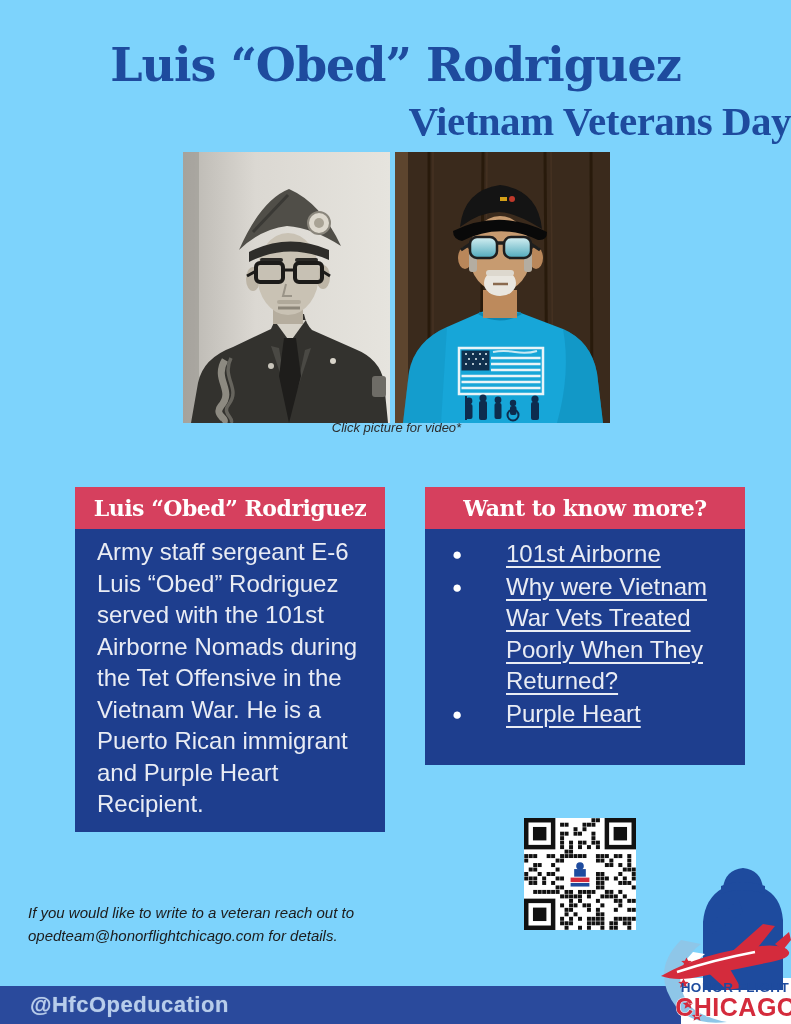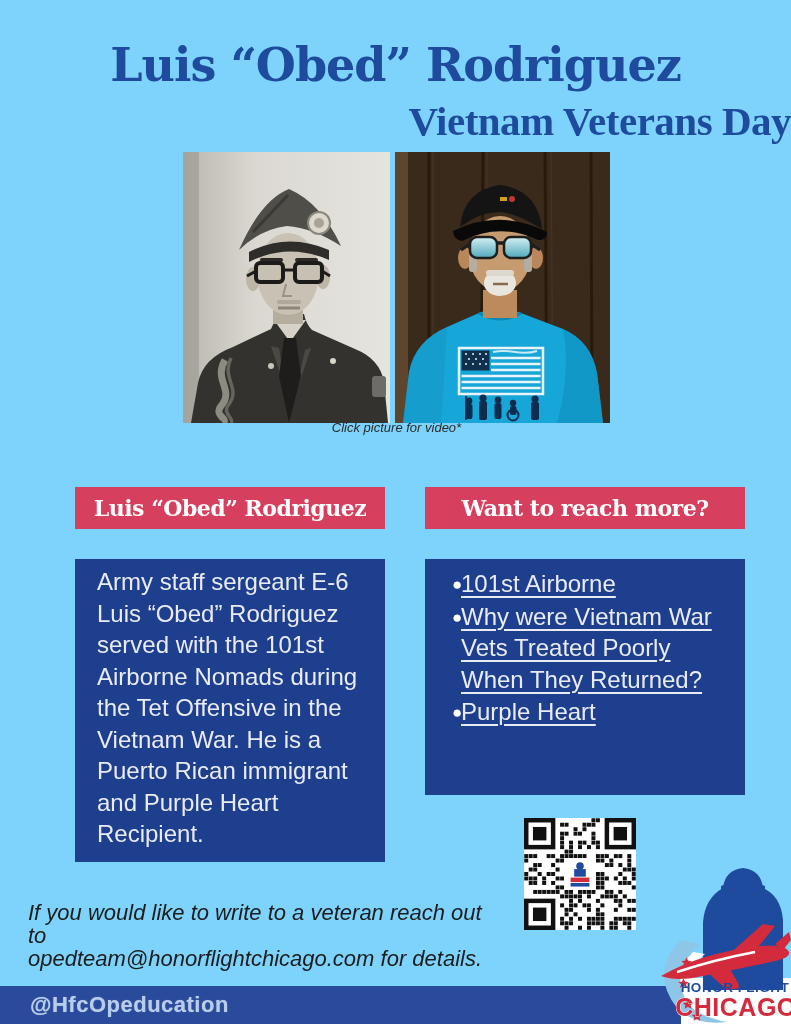--- a/index.html
+++ b/index.html
@@ -29,47 +29,47 @@
     position:absolute; left:183px; top:420px; width:427px;
     text-align:center; font-style:italic; font-size:13px; color:#2b2b2b;
   }
   
   .card { position:absolute; top:487px; }
   .card-header {
     background:#d6405e; color:#ffffff; text-align:center;
     font-family:"DejaVu Serif", serif; font-weight:bold;
     font-size:22px; height:42px; line-height:42px; letter-spacing:-0.5px;
   }
-  .card-body { background:#1e3e8e; color:#e9ecf4;margin-top:30px; }
+  .card-body { background:#1e3e8e; color:#e9ecf4; }
   .bio-card { left:75px; width:310px; }
   .bio-card .card-body {
     padding:7px 14px 12px 22px; font-size:24px; line-height:31.5px;
     white-space:pre-line; min-height:264px;
   }
   .links-card { left:425px; width:320px; }
   .links-card .card-body { padding:9px 10px 12px 0; min-height:236px; }
   .links-card ul { list-style:none; }
   .links-card li {
-    position:relative; padding-left:36px; font-size:24px; line-height:31.5px;
+    position:relative; padding-left:81px; font-size:24px; line-height:31.5px;
     margin:0 0 1px 0;
   }
   .links-card li::before {
     content:"●"; position:absolute; left:27px; top:1px;
     font-size:17px; color:#ffffff;
   }
   .links-card a {
     color:#e9ecf4; text-decoration:underline; text-underline-offset:4px;
     text-decoration-thickness:2px; cursor:pointer;
   }
   
   .qr { position:absolute; left:524px; top:818px; width:112px; height:112px; }
   
   .contact {
     position:absolute; left:28px; top:901px; width:460px;
-    font-style:italic; font-size:22px; line-height:23px; color:#1c1c1c;
+    font-style:italic; font-size:15px; line-height:23px; color:#1c1c1c;
     white-space:pre-line;
   }
   
   .footer {
     position:absolute; left:0; bottom:0; width:723px; height:38px;
     background:#2a4a9c; z-index:1;
   }
   .footer-handle {
     position:absolute; left:30px; top:50%; transform:translateY(-50%);
     color:#b7cdeb; font-weight:bold; font-size:22px; letter-spacing:0.5px;
@@ -243,21 +243,21 @@
 Luis “Obed” Rodriguez
 served with the 101st
 Airborne Nomads during
 the Tet Offensive in the
 Vietnam War. He is a
 Puerto Rican immigrant
 and Purple Heart Recipient.</div>
   </div>
 
   <div class="card links-card">
-    <div class="card-header">Want to reach more?</div>
+    <div class="card-header">Want to know more?</div>
     <div class="card-body">
       <ul>
         <li><a>101st Airborne</a></li>
         <li><a>Why were Vietnam War Vets Treated Poorly When They Returned?</a></li>
         <li><a>Purple Heart</a></li>
       </ul>
     </div>
   </div>
 
   <svg id="qr" class="qr" viewBox="0 0 112 112">

